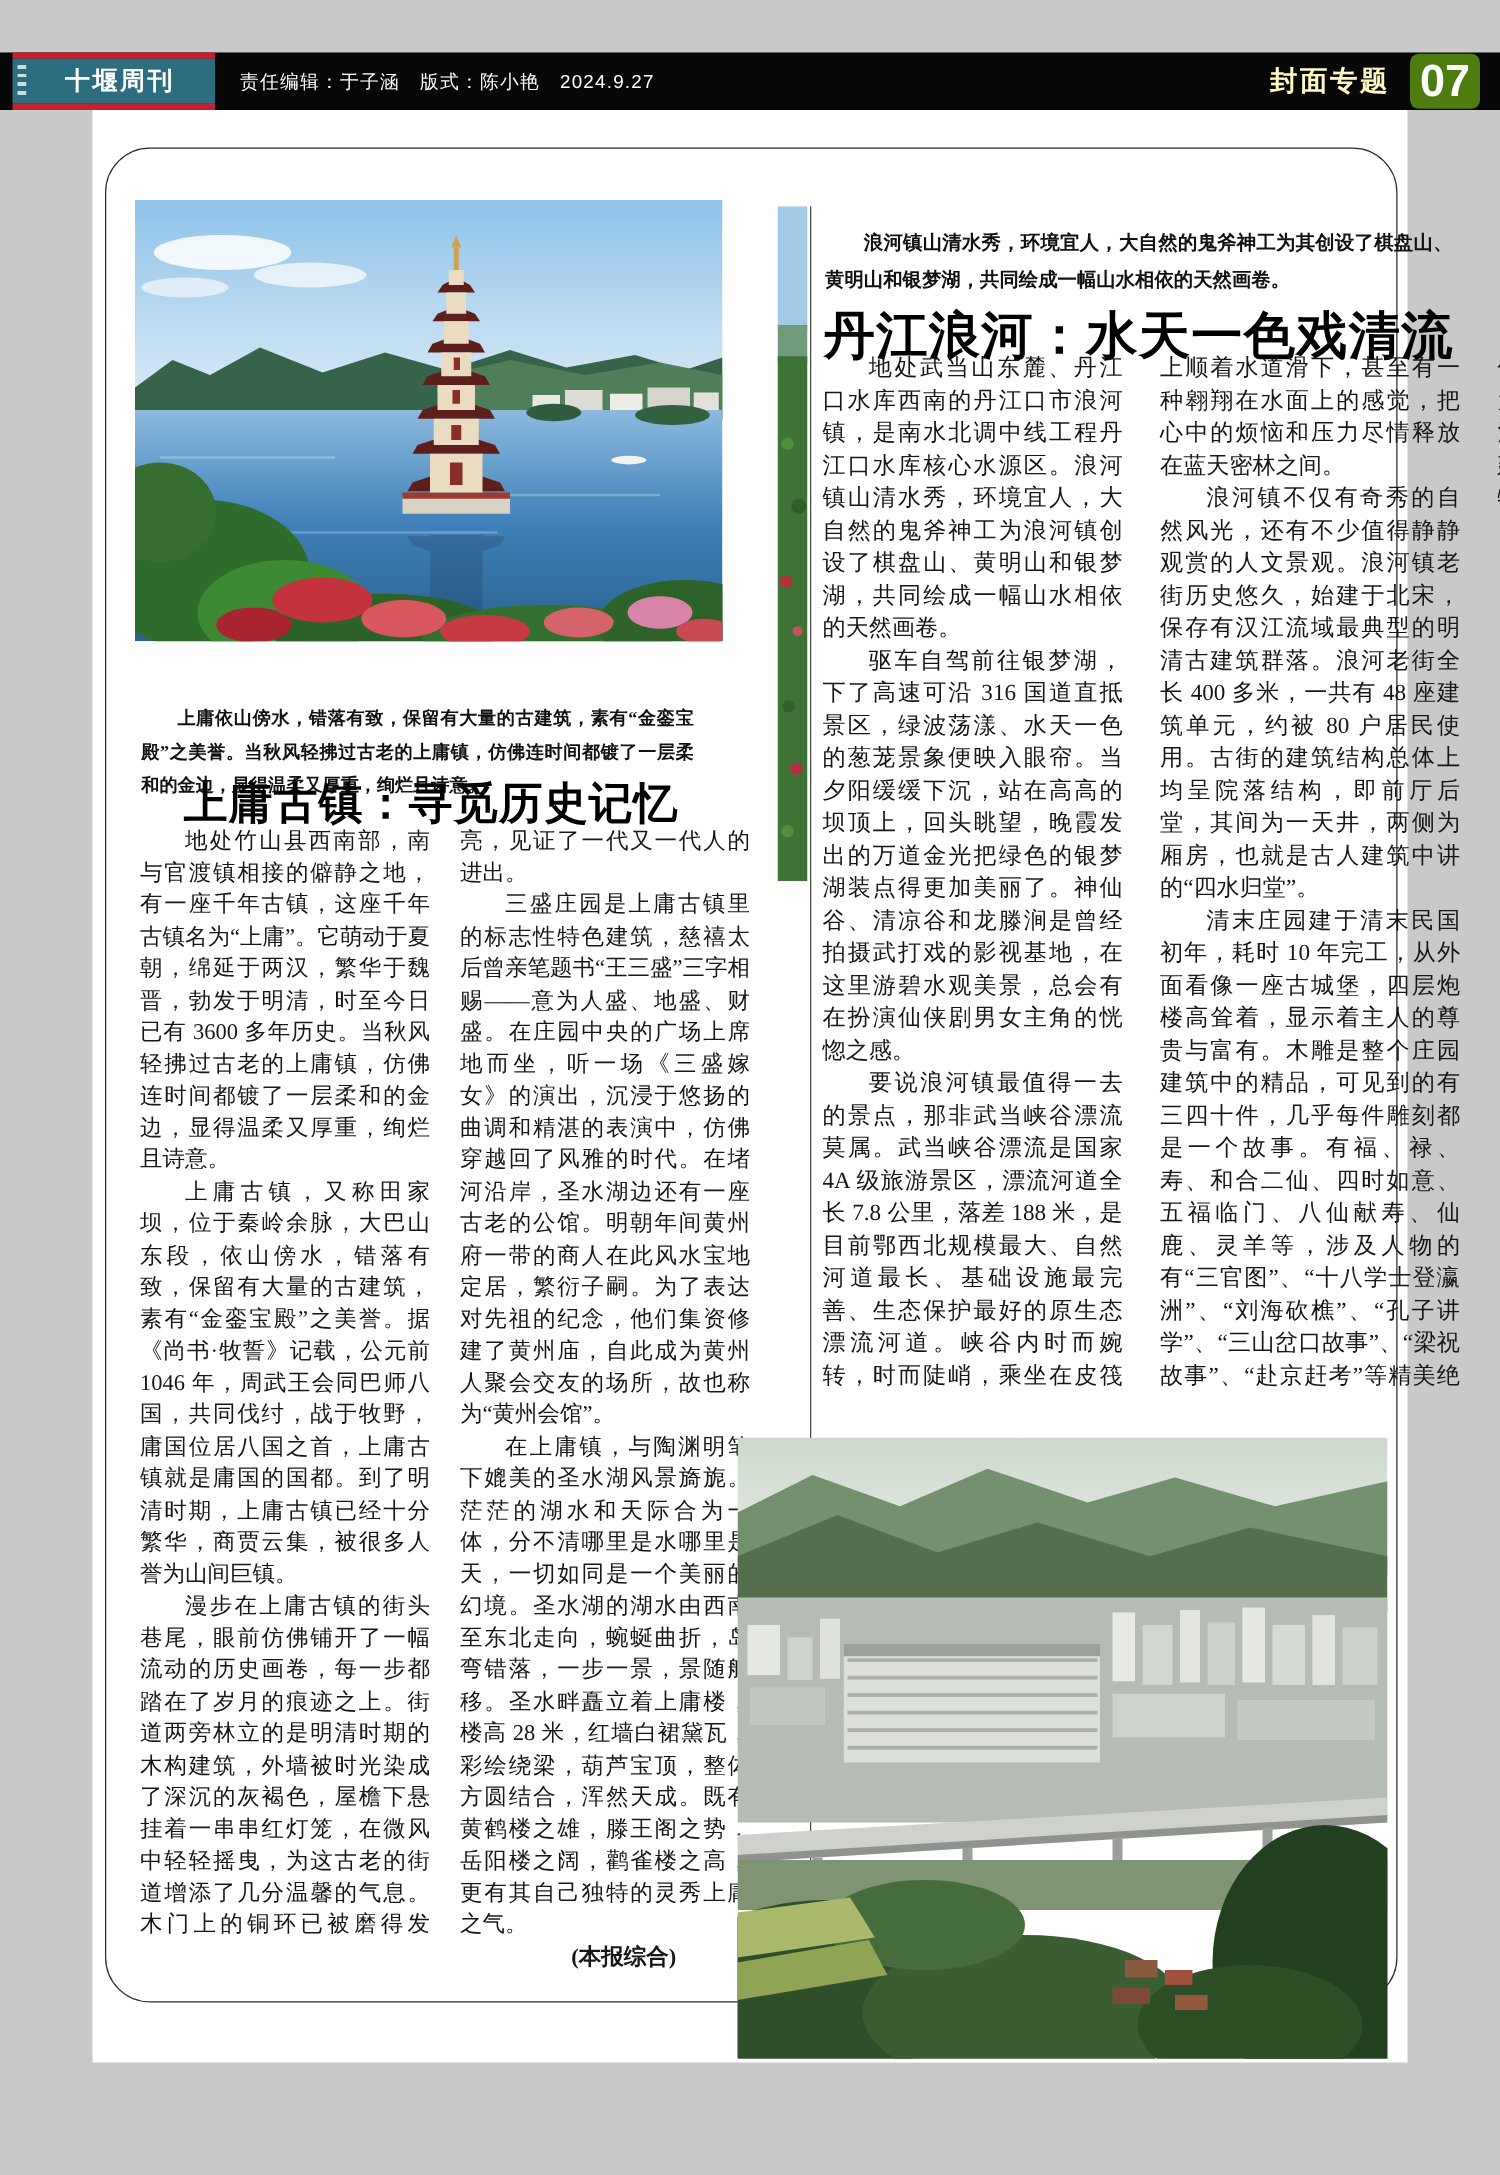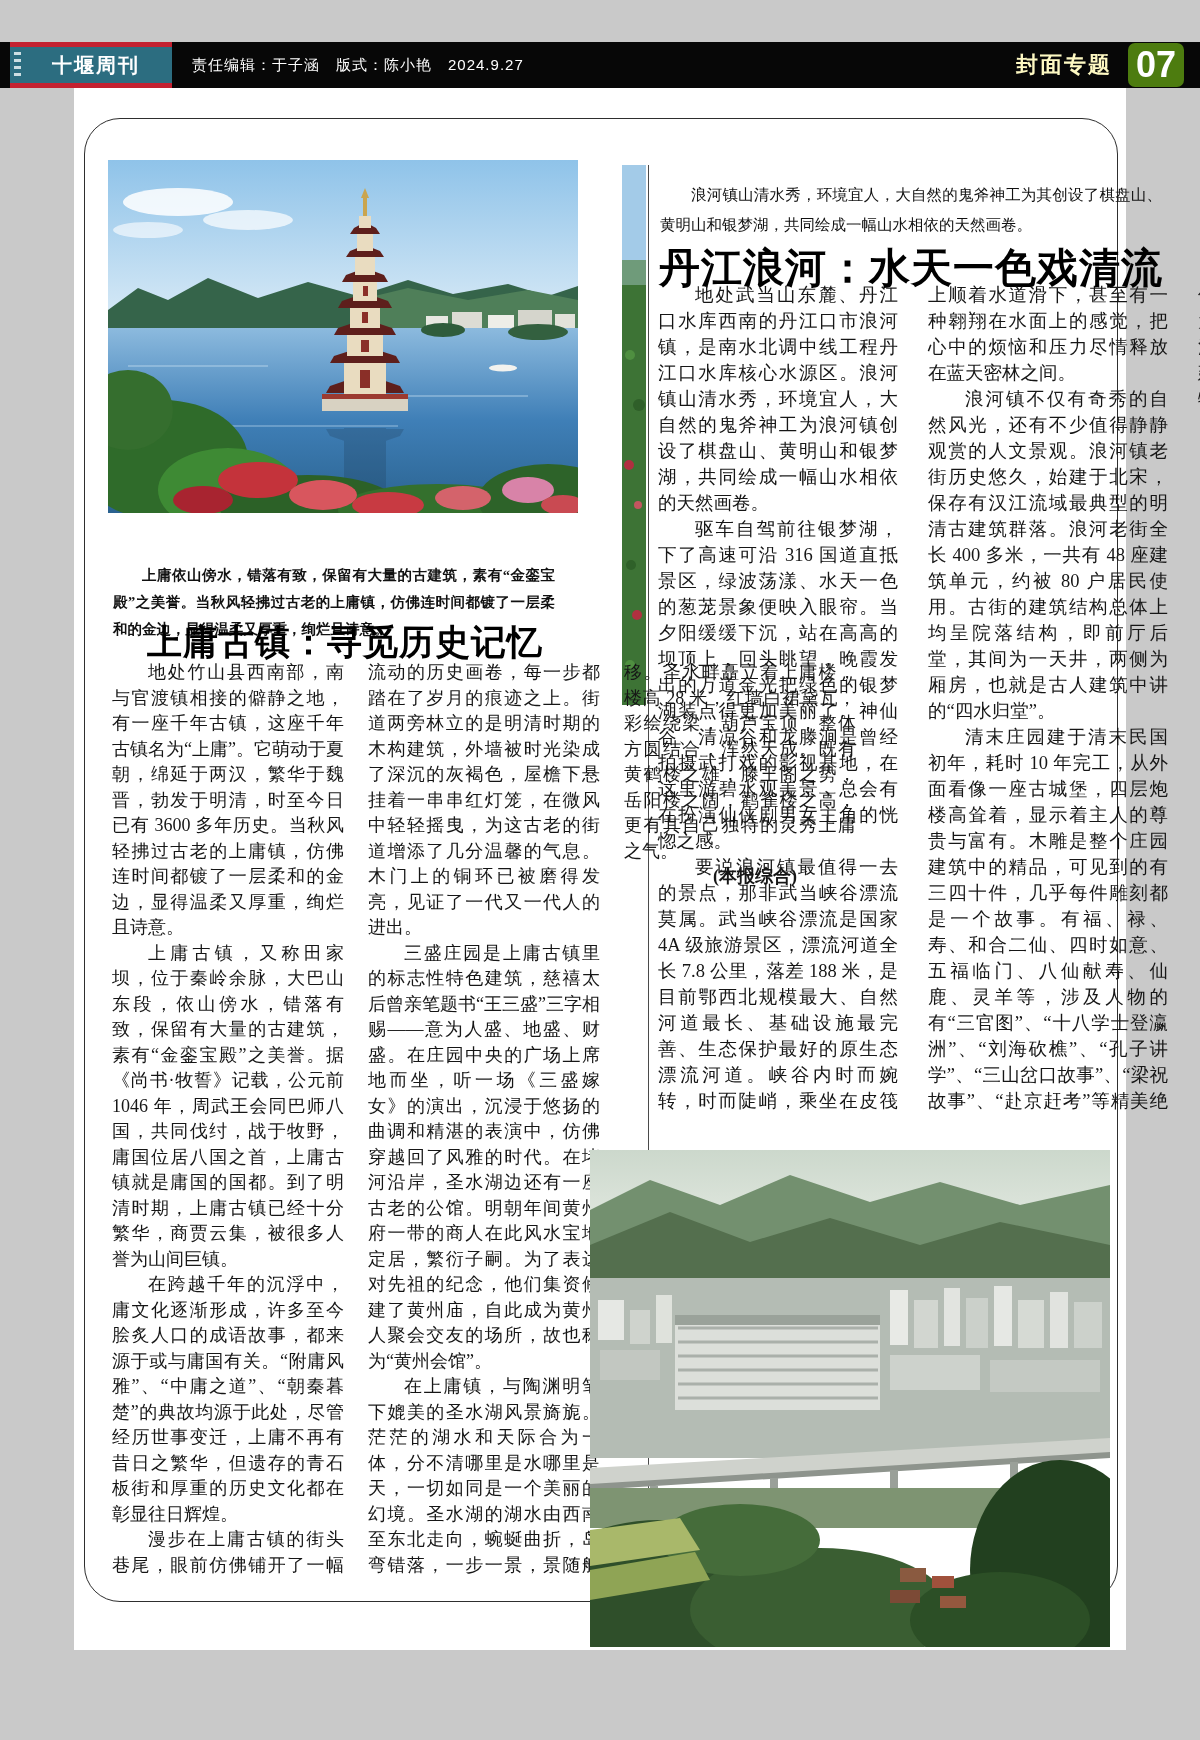--- a/index.html
+++ b/index.html
@@ -38,21 +38,21 @@
      line-height:27px;text-align:justify;text-indent:2em;color:#111;margin-top:44px;}
   .l-headline{position:absolute;left:110px;top:596px;width:470px;text-align:center;font-size:35px;font-weight:bold;
      color:#000;font-family:"Liberation Sans","DejaVu Sans",sans-serif;letter-spacing:1px;}
   .l-cols{position:absolute;left:112px;top:660px;width:488px;height:918px;
      column-count:2;column-gap:24px;column-fill:auto;
      font-size:18px;line-height:25.5px;text-align:justify;color:#161616;}
   .l-cols p,.r-cols p{margin:0;text-indent:2em;}
   .byline{margin:0;text-align:center;font-weight:bold;text-indent:0;padding-right:6px;}
 
   
-  .r-intro{position:absolute;left:660px;top:164px;width:502px;font-size:15.5px;font-weight:normal;
+  .r-intro{position:absolute;left:660px;top:164px;width:502px;font-size:15.5px;font-weight:bold;
      line-height:30px;text-align:justify;text-indent:2em;color:#111;}
   .r-headline{position:absolute;left:658px;top:214px;width:506px;text-align:center;font-size:41px;font-weight:bold;
      color:#000;font-family:"Liberation Sans","DejaVu Sans",sans-serif;letter-spacing:1px;}
   .r-cols{position:absolute;left:658px;top:282px;width:510px;height:832px;
      column-count:2;column-gap:30px;column-fill:auto;
      font-size:18.5px;line-height:26px;text-align:justify;color:#161616;}
 </style>
 </head>
 <body>
 
@@ -182,21 +182,20 @@
       <circle cx="8" cy="500" r="5" fill="#4f8f40"></circle>
     </svg>
   </div>
   <div class="divider-line"></div>
 
   <p class="l-caption">上庸依山傍水，错落有致，保留有大量的古建筑，素有“金銮宝殿”之美誉。当秋风轻拂过古老的上庸镇，仿佛连时间都镀了一层柔和的金边，显得温柔又厚重，绚烂且诗意。</p>
   <h1 class="l-headline">上庸古镇：寻觅历史记忆</h1>
   <div class="l-cols">
     <p>地处竹山县西南部，南与官渡镇相接的僻静之地，有一座千年古镇，这座千年古镇名为“上庸”。它萌动于夏朝，绵延于两汉，繁华于魏晋，勃发于明清，时至今日已有 3600 多年历史。当秋风轻拂过古老的上庸镇，仿佛连时间都镀了一层柔和的金边，显得温柔又厚重，绚烂且诗意。</p>
     <p>上庸古镇，又称田家坝，位于秦岭余脉，大巴山东段，依山傍水，错落有致，保留有大量的古建筑，素有“金銮宝殿”之美誉。据《尚书·牧誓》记载，公元前 1046 年，周武王会同巴师八国，共同伐纣，战于牧野，庸国位居八国之首，上庸古镇就是庸国的国都。到了明清时期，上庸古镇已经十分繁华，商贾云集，被很多人誉为山间巨镇。</p>
-    <p>在跨越千年的沉浮中，庸文化逐渐形成，许多至今脍炙人口的成语故事，都来源于或与庸国有关。“附庸风雅”、“中庸之道”、“朝秦暮楚”的典故均源于此处，尽管经历世事变迁，上庸不再有昔日之繁华，但遗存的青石板街和厚重的历史文化都在彰显往日辉煌。</p>
     <p>漫步在上庸古镇的街头巷尾，眼前仿佛铺开了一幅流动的历史画卷，每一步都踏在了岁月的痕迹之上。街道两旁林立的是明清时期的木构建筑，外墙被时光染成了深沉的灰褐色，屋檐下悬挂着一串串红灯笼，在微风中轻轻摇曳，为这古老的街道增添了几分温馨的气息。木门上的铜环已被磨得发亮，见证了一代又一代人的进出。</p>
     <p>三盛庄园是上庸古镇里的标志性特色建筑，慈禧太后曾亲笔题书“王三盛”三字相赐——意为人盛、地盛、财盛。在庄园中央的广场上席地而坐，听一场《三盛嫁女》的演出，沉浸于悠扬的曲调和精湛的表演中，仿佛穿越回了风雅的时代。在堵河沿岸，圣水湖边还有一座古老的公馆。明朝年间黄州府一带的商人在此风水宝地定居，繁衍子嗣。为了表达对先祖的纪念，他们集资修建了黄州庙，自此成为黄州人聚会交友的场所，故也称为“黄州会馆”。</p>
     <p>在上庸镇，与陶渊明笔下媲美的圣水湖风景旖旎。茫茫的湖水和天际合为一体，分不清哪里是水哪里是天，一切如同是一个美丽的幻境。圣水湖的湖水由西南至东北走向，蜿蜒曲折，岛弯错落，一步一景，景随船移。圣水畔矗立着上庸楼，楼高 28 米，红墙白裙黛瓦，彩绘绕梁，葫芦宝顶，整体方圆结合，浑然天成。既有黄鹤楼之雄，滕王阁之势，岳阳楼之阔，鹳雀楼之高，更有其自己独特的灵秀上庸之气。</p>
     <p class="byline">(本报综合)</p>
   </div>
 
   <p class="r-intro">浪河镇山清水秀，环境宜人，大自然的鬼斧神工为其创设了棋盘山、黄明山和银梦湖，共同绘成一幅山水相依的天然画卷。</p>
   <h1 class="r-headline">丹江浪河：水天一色戏清流</h1>
   <div class="r-cols">
     <p>地处武当山东麓、丹江口水库西南的丹江口市浪河镇，是南水北调中线工程丹江口水库核心水源区。浪河镇山清水秀，环境宜人，大自然的鬼斧神工为浪河镇创设了棋盘山、黄明山和银梦湖，共同绘成一幅山水相依的天然画卷。</p>

